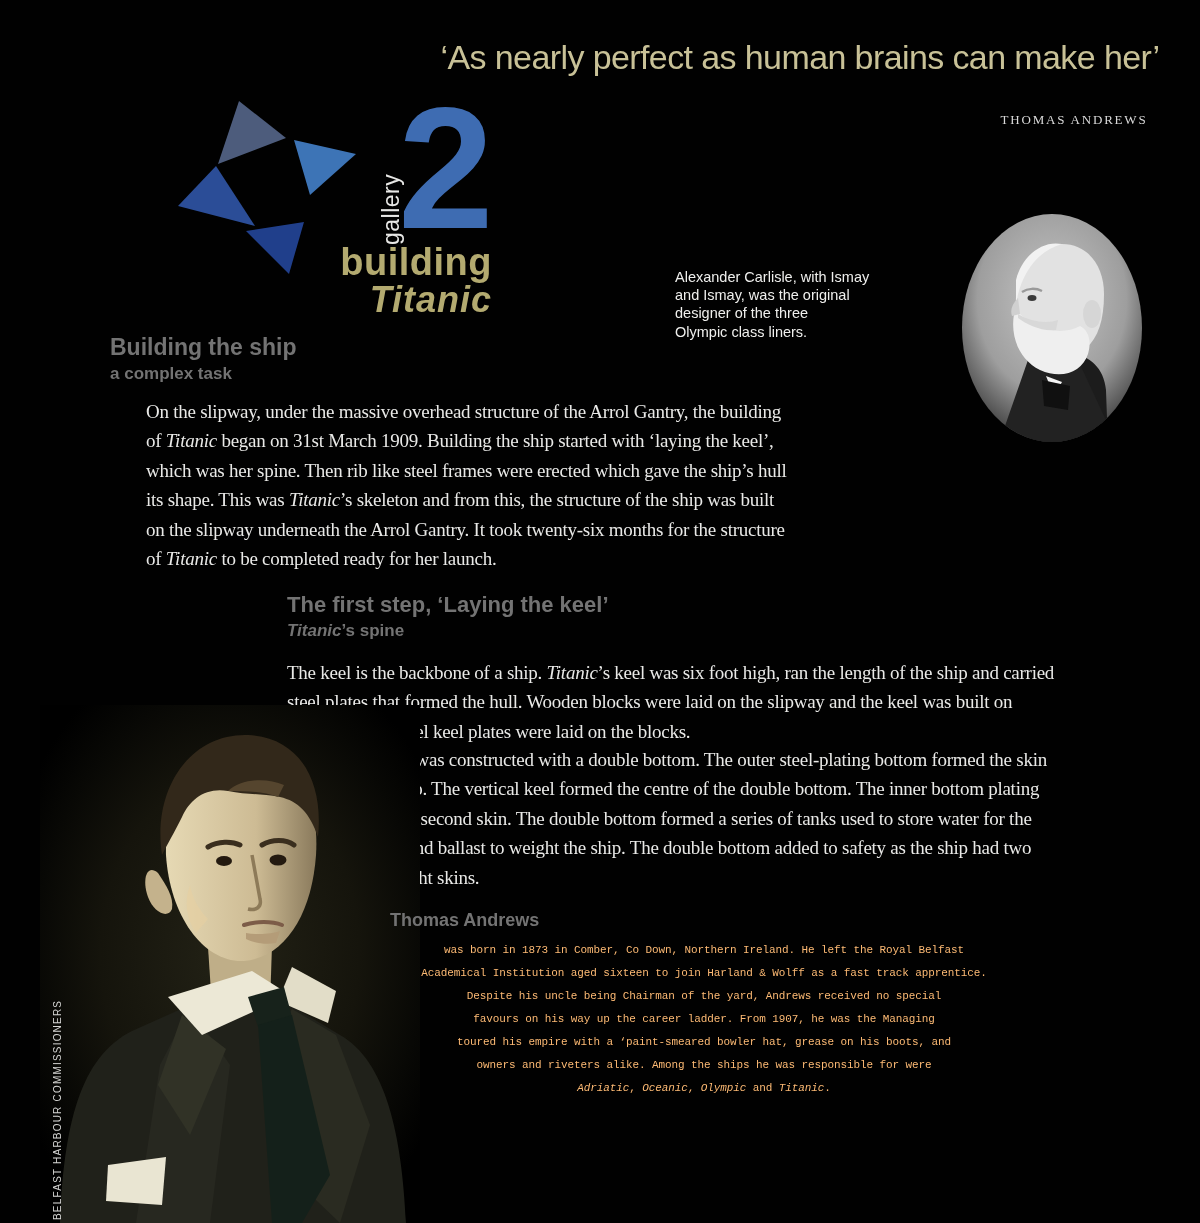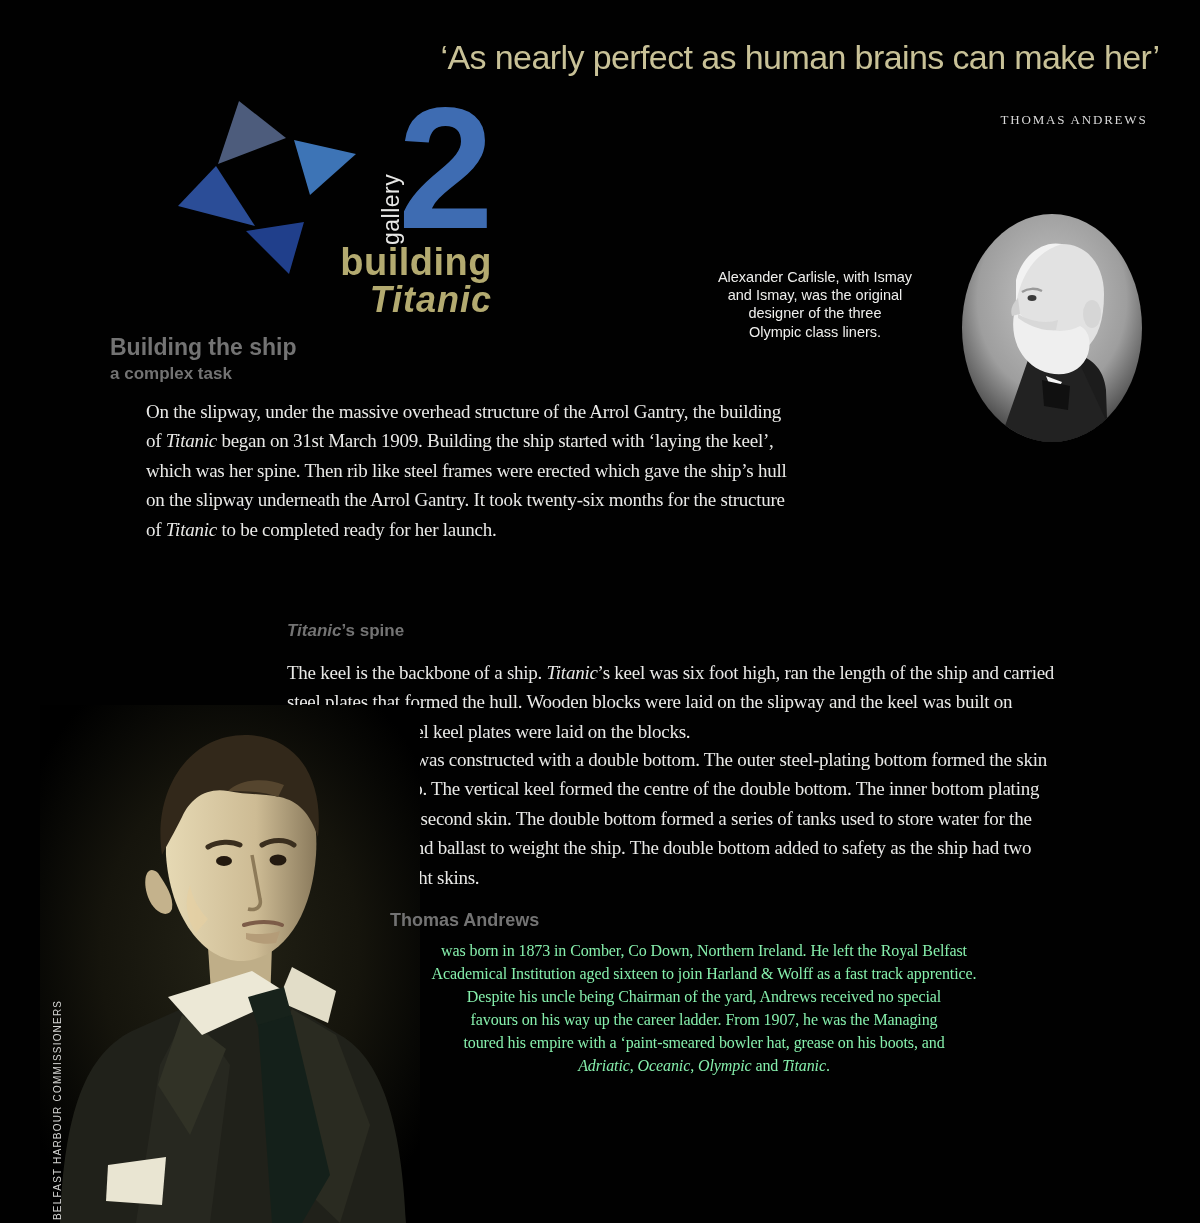--- a/index.html
+++ b/index.html
@@ -9,25 +9,25 @@
 
   
   .quote{font-family:"Liberation Sans",sans-serif;font-weight:400;font-size:34px;
          letter-spacing:-0.6px;color:#c8c197;text-align:center;}
   .attrib{font-family:"Liberation Serif",serif;font-size:13px;letter-spacing:1.8px;
           color:#dadada;text-align:center;}
   .gold-h{font-family:"Liberation Sans",sans-serif;font-weight:bold;color:#737373;}
   .serif-block{font-family:"Liberation Serif",serif;color:#e9e9e7;font-size:19px;
                line-height:29.4px;letter-spacing:-0.25px;}
   .serif-block .tline{white-space:nowrap;}
-  .sans-block{font-family:Liberation Serif, serif;color:#86efac;font-size:16px;
+  .sans-block{font-family:Liberation Mono, monospace;color:#fdba74;font-size:11px;
               line-height:23px;letter-spacing:-0.1px;}
   .sans-block .tline{white-space:nowrap;}
   .caption{font-family:"Liberation Sans",sans-serif;color:#efefed;font-size:14.5px;
-           line-height:18.2px;text-align:center;}
+           line-height:18.2px;text-align:left;}
   .it{font-style:italic;}
   .logo-num{font-family:"Liberation Sans",sans-serif;font-weight:bold;font-size:172px;
             line-height:1;color:#3e6cb2;}
   .logo-gallery{font-family:"Liberation Sans",sans-serif;font-size:23px;color:#e8e8e6;
                 letter-spacing:0.5px;transform:rotate(-90deg);transform-origin:0 0;white-space:nowrap;}
   .logo-word1{font-family:"Liberation Sans",sans-serif;font-weight:bold;font-size:38px;
               color:#b3aa70;text-align:right;letter-spacing:0.5px;}
   .logo-word2{font-family:"Liberation Sans",sans-serif;font-weight:bold;font-style:italic;
               font-size:36px;color:#b3aa70;text-align:right;letter-spacing:1px;}
   .vert-credit{font-family:"Liberation Sans",sans-serif;font-size:10px;letter-spacing:1.2px;
@@ -87,24 +87,26 @@
       <path d="M84,170 L112,176 L110,200 L86,196 Z" fill="#101010"></path>
     </g>
   </svg>
 
   <div class="abs gold-h" style="left:110px;top:334px;font-size:23px;">Building the ship</div>
   <div class="abs gold-h" style="left:110px;top:364px;font-size:17px;">a complex task</div>
   <div class="abs serif-block" style="left:110px;top:397px;width:780px;margin-left:36px;">
       <div class="tline"><span>On the slipway, under the massive overhead structure of the Arrol Gantry, the building</span></div>
       <div class="tline"><span>of </span><span class="it">Titanic</span><span> began on 31st March 1909. Building the ship started with ‘laying the keel’,</span></div>
       <div class="tline"><span>which was her spine. Then rib like steel frames were erected which gave the ship’s hull</span></div>
+      <div class="tline"><span>its shape. This was </span><span class="it">Titanic</span><span>’s skeleton and from this, the structure of the ship was built</span></div>
       <div class="tline"><span>on the slipway underneath the Arrol Gantry. It took twenty-six months for the structure</span></div>
       <div class="tline"><span>of </span><span class="it">Titanic</span><span> to be completed ready for her launch.</span></div>
     </div>
 
+  <div class="abs gold-h" style="left:287px;top:592px;font-size:22px;">The first step, ‘Laying the keel’</div>
   <div class="abs gold-h" style="left:287px;top:621px;font-size:17px;"><span class="it">Titanic</span><span>’s spine</span></div>
   <div class="abs serif-block" style="left:287px;top:658px;width:900px;">
       <div class="tline"><span>The keel is the backbone of a ship. </span><span class="it">Titanic</span><span>’s keel was six foot high, ran the length of the ship and carried</span></div>
       <div class="tline"><span>steel plates that formed the hull. Wooden blocks were laid on the slipway and the keel was built on</span></div>
       <div class="tline" style="margin-left: 28px;"><span>these. Flat steel keel plates were laid on the blocks.</span></div>
     </div>
   <div class="abs serif-block" style="left:345px;top:745px;width:840px;">
       <div class="tline" style="margin-left: 15px;"><span class="it">Titanic</span><span> was constructed with a double bottom. The outer steel-plating bottom formed the skin</span></div>
       <div class="tline"><span>of the ship. The vertical keel formed the centre of the double bottom. The inner bottom plating</span></div>
       <div class="tline" style="margin-left: 5px;"><span>formed a second skin. The double bottom formed a series of tanks used to store water for the</span></div>
@@ -160,18 +162,19 @@
     <path d="M150,180 C144,196 146,214 156,228 L168,214 C158,204 152,192 150,180 Z" fill="#e7cfa0" opacity="0.55"></path>
   </svg>
 
   <div class="abs gold-h" style="left:390px;top:910px;font-size:18px;">Thomas Andrews</div>
   <div class="abs sans-block" style="left:378px;top:939px;width:652px;text-align:center;">
       <div class="tline"><span>was born in 1873 in Comber, Co Down, Northern Ireland. He left the Royal Belfast</span></div>
       <div class="tline"><span>Academical Institution aged sixteen to join Harland &amp; Wolff as a fast track apprentice.</span></div>
       <div class="tline"><span>Despite his uncle being Chairman of the yard, Andrews received no special</span></div>
       <div class="tline"><span>favours on his way up the career ladder. From 1907, he was the Managing</span></div>
       <div class="tline"><span>toured his empire with a ‘paint-smeared bowler hat, grease on his boots, and</span></div>
+      <div class="tline"><span>owners and riveters alike. Among the ships he was responsible for were</span></div>
       <div class="tline"><span class="it">Adriatic</span><span>, </span><span class="it">Oceanic</span><span>, </span><span class="it">Olympic</span><span> and </span><span class="it">Titanic</span><span>.</span></div>
     </div>
 
   <div class="abs vert-credit" style="left:52px;top:1220px;">BELFAST HARBOUR COMMISSIONERS</div>
 
 </div>
 
 </body></html>

